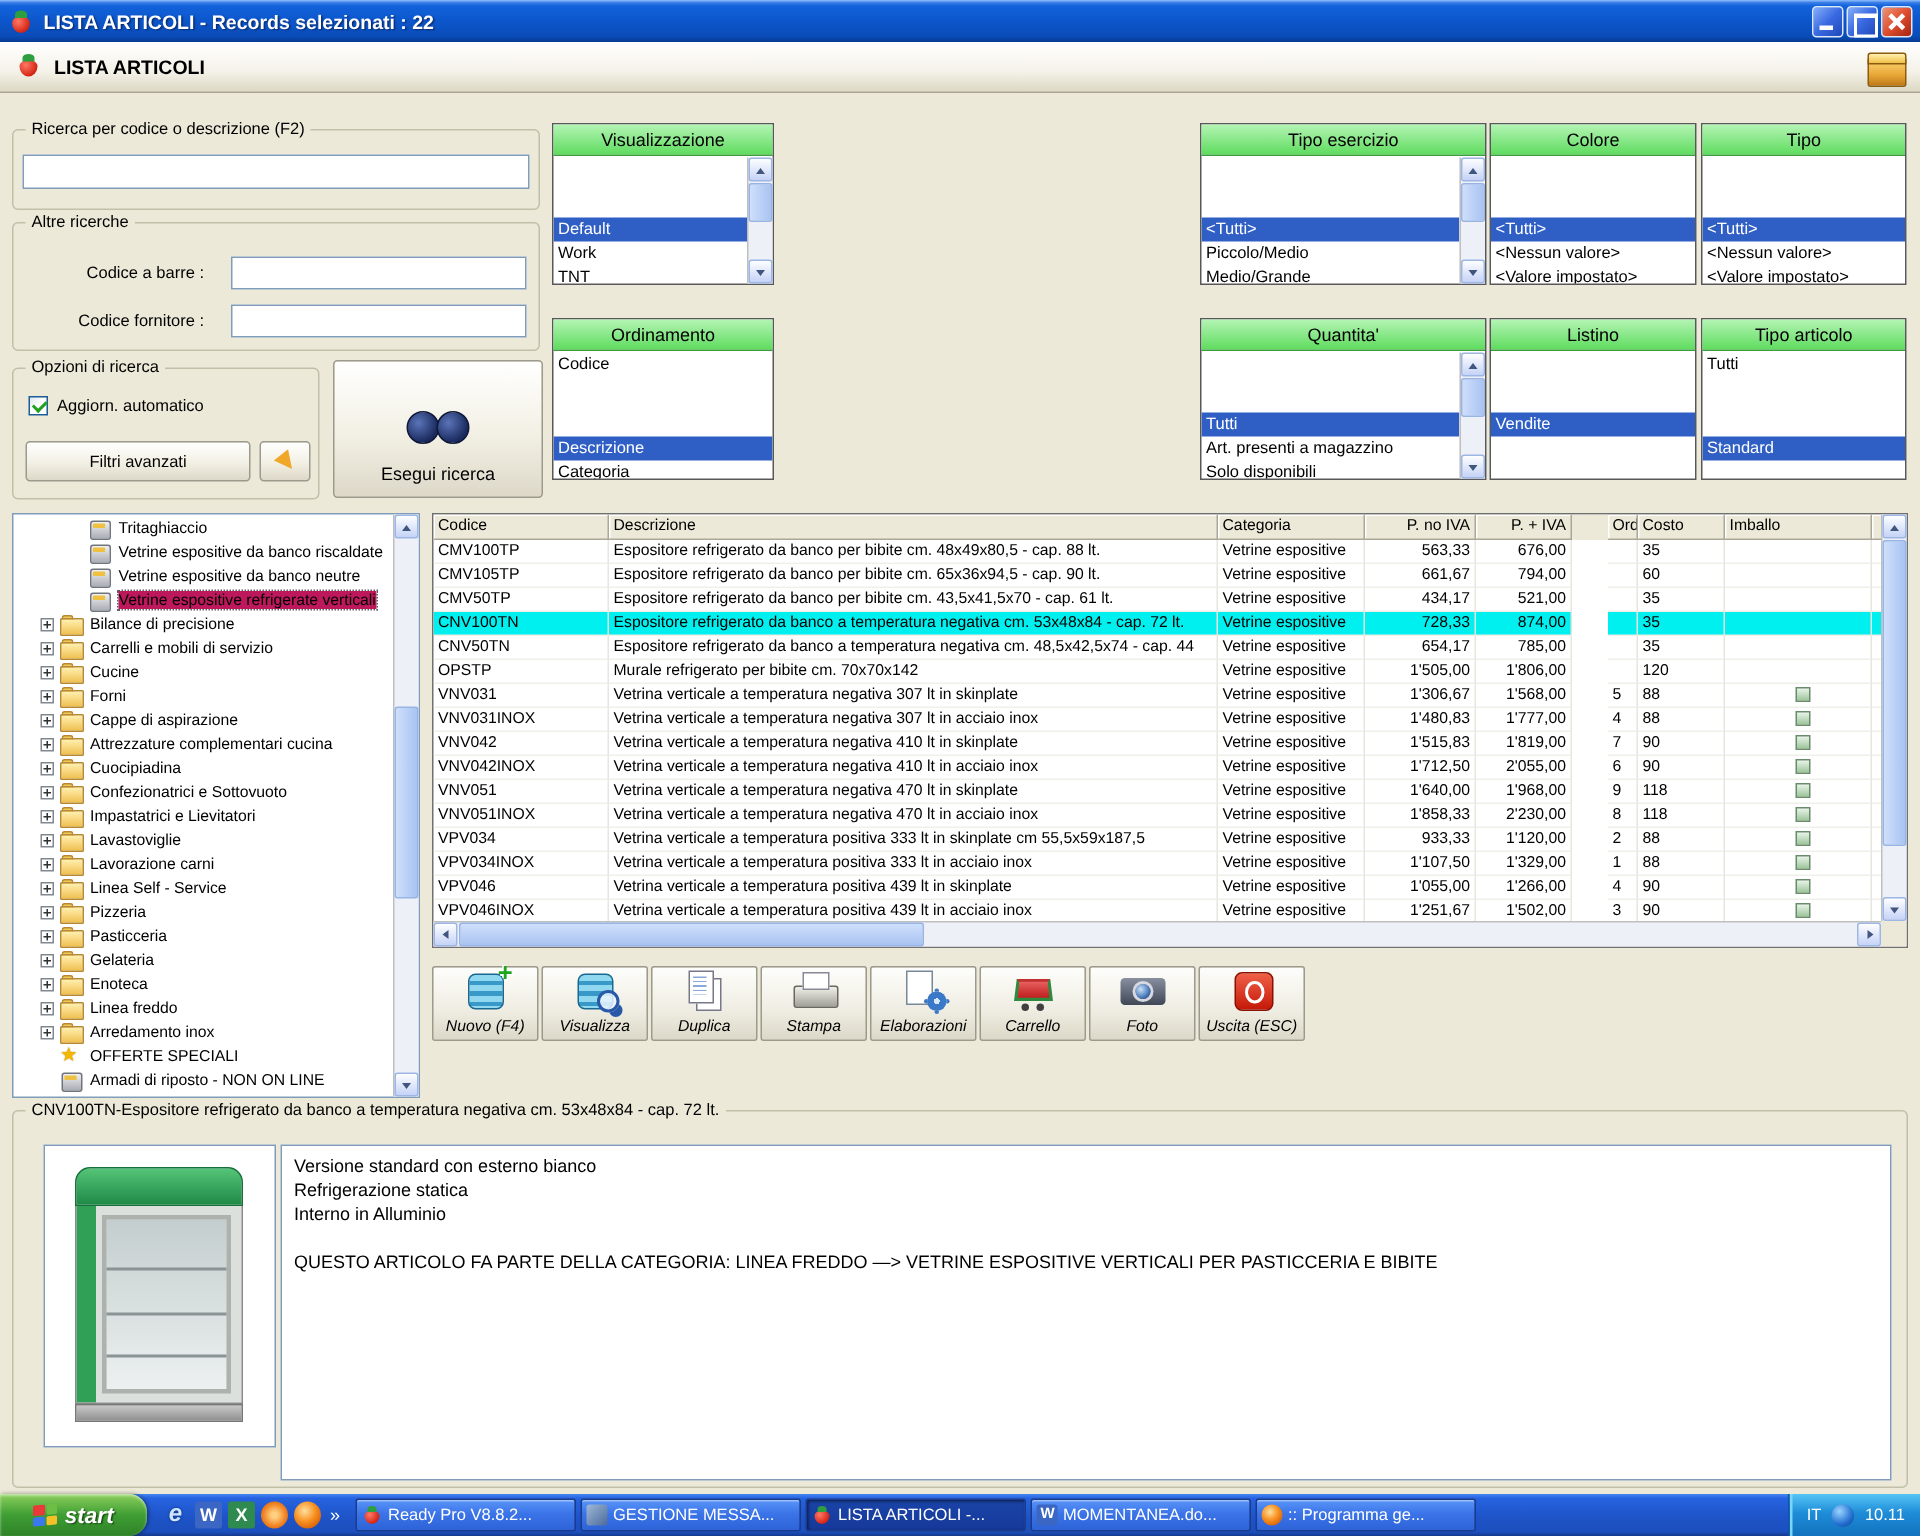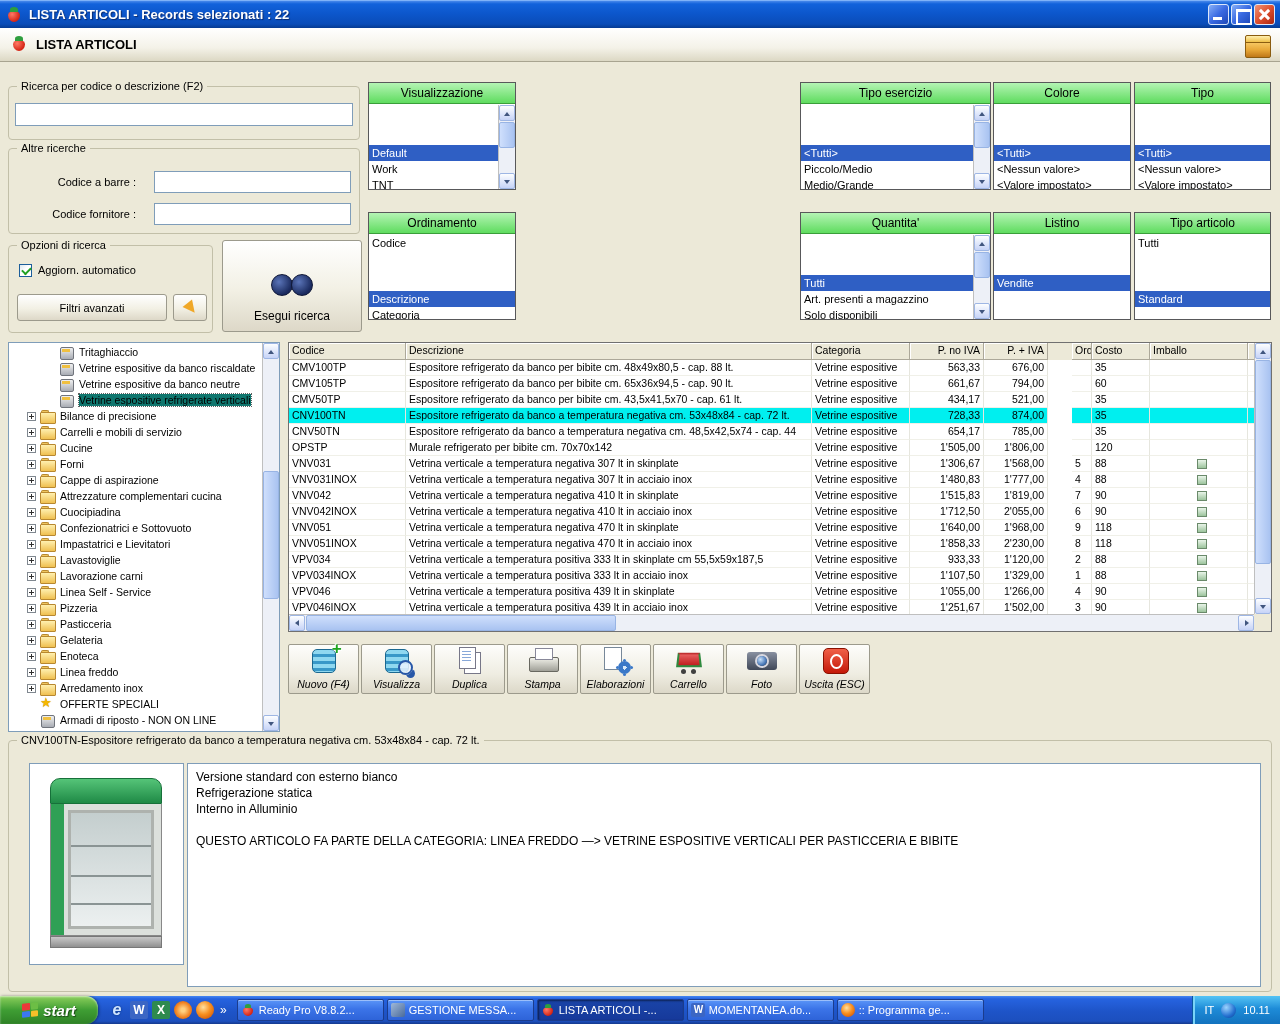--- a/index.html
+++ b/index.html
@@ -46,21 +46,21 @@
   #grp-detail { left:8px; top:740px; width:1264px; height:252px; }
 
   .xinput { border:1px solid #7F9DB9; background:#fff; height:23px; font-family:"Liberation Sans",sans-serif; font-size:11px; padding:0 4px; }
   #search-input { position:absolute; left:6px; top:16px; width:338px; }
   .frow { position:absolute; display:flex; align-items:center; }
   .frow .flabel { width:145px; text-align:right; padding-right:18px; }
   .frow input { width:197px; height:22px; }
   #row-barcode { left:0; top:22px; width:348px; }
   #row-supplier{ left:0; top:54px; width:348px; }
 
-  .checkrow { position:absolute; left:10px; top:18px; display:flex; align-items:flex-start; gap:6px; }
+  .checkrow { position:absolute; left:10px; top:18px; display:flex; align-items:center; gap:6px; }
   .checkbox { width:13px; height:13px; border:1px solid #1C5E9A; background:linear-gradient(135deg,#DCE6EE,#FFF 45%); position:relative; }
   .checkbox[data-checked="true"]::after { content:""; position:absolute; left:2px; top:2px; width:7px; height:4px;
     border-left:2px solid #21A121; border-bottom:2px solid #21A121; transform:rotate(-45deg); }
   .xbtn { border:1px solid #9C9A8C; border-radius:3px; background:linear-gradient(180deg,#FFFFFF,#F2F0E4 55%,#DDD8C8);
     font-family:"Liberation Sans",sans-serif; font-size:11px; display:flex; align-items:center; justify-content:center; }
   #btn-filters { position:absolute; left:8px; top:48px; width:150px; height:27px; }
   #btn-pointer { position:absolute; left:164px; top:48px; width:34px; height:27px; }
   .hand-icon { width:14px; height:14px; position:relative; }
   .hand-icon::before { content:""; position:absolute; left:2px; top:1px; border-left:6px solid transparent;
     border-right:6px solid transparent; border-top:12px solid #F0A828; transform:rotate(-38deg); }
@@ -102,21 +102,21 @@
   .sbh-left { left:0; } .sbh-left::after { left:5px; border-right:4px solid #41567F; }
   .sbh-right { right:0; } .sbh-right::after { left:6px; border-left:4px solid #41567F; }
   .sbh-thumb { position:absolute; top:0; height:100%; background:linear-gradient(180deg,#CFDFFC,#A9C3F1); border:1px solid #98B4E4; border-radius:2px; }
 
   
   .tree { position:absolute; left:8px; top:342px; width:272px; height:390px; background:#fff; border:1px solid #7F9DB9; }
   .tree-items { position:absolute; left:0; top:1px; right:17px; bottom:0; overflow:hidden; }
   .tree-item { height:16px; display:flex; align-items:center; padding-left:18px; white-space:nowrap; font-size:10.5px; }
   .tree-item.child { padding-left:50px; }
   .tree-item.leaf:not(.child) .plusbox { visibility:hidden; }
-  .tree-item.sel .t-label { outline:1px dotted #606060; background:#0f766e; }
+  .tree-item.sel .t-label { outline:1px dotted #606060; background:#be185d; }
   .plusbox { flex:0 0 9px; width:9px; height:9px; border:1px solid #808890; background:#fff; position:relative; margin-right:4px; }
   .plusbox::before { content:""; position:absolute; left:1px; top:3px; width:5px; height:1px; background:#303030; }
   .plusbox::after  { content:""; position:absolute; left:3px; top:1px; width:1px; height:5px; background:#303030; }
   .t-icon { flex:0 0 16px; width:16px; height:13px; position:relative; margin-right:4px; }
   .t-icon[data-icon="folder"]::before { content:""; position:absolute; left:1px; top:0; width:6px; height:3px;
     background:#F0C860; border:1px solid #B88830; border-bottom:none; border-radius:2px 2px 0 0; }
   .t-icon[data-icon="folder"]::after { content:""; position:absolute; left:0; top:2px; width:14px; height:10px;
     background:linear-gradient(#FFF0B0,#F0C050); border:1px solid #B88830; border-radius:1px; }
   .t-icon[data-icon="machine"]::before { content:""; position:absolute; left:1px; top:1px; width:12px; height:11px;
     background:linear-gradient(#F0F0F0,#A8ACB4); border:1px solid #70747C; border-radius:2px; }

